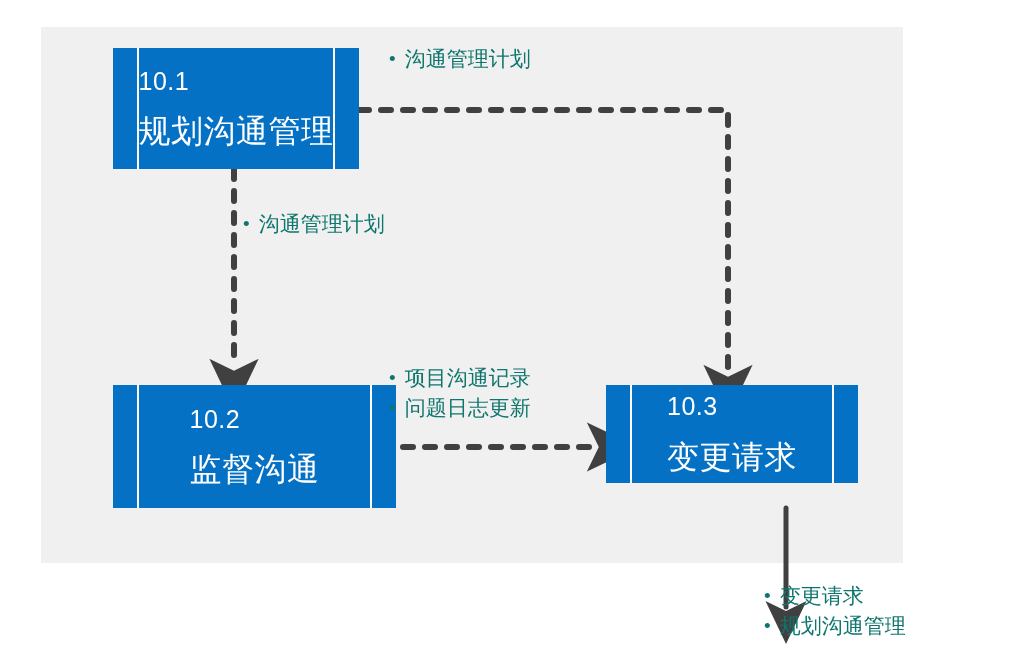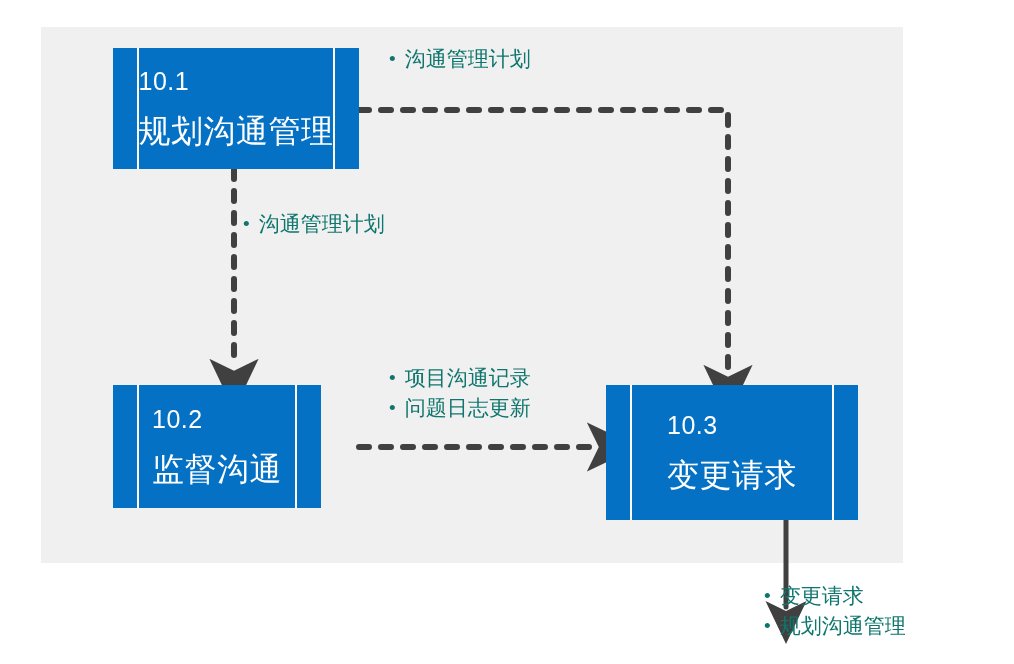--- a/index.html
+++ b/index.html
@@ -66,22 +66,22 @@
     letter-spacing: 0.5px;
   }
   .proc-label .name {
     display: block;
     font-size: 32px;
     letter-spacing: 0.5px;
     margin-top: 16px;
   }
 
   #box-101 { left: 113px; top: 48px;  width: 246px; height: 121px; }
-  #box-102 { left: 113px; top: 385px; width: 208px; height: 123px; }
-  #box-103 { left: 606px; top: 385px; width: 252px; height: 135px; }
+  #box-102 { left: 113px; top: 385px; width: 283px; height: 123px; }
+  #box-103 { left: 606px; top: 385px; width: 252px; height: 98px; }
 
   
   #connectors {
     position: absolute;
     left: 0;
     top: 0;
     width: 1014px;
     height: 664px;
     overflow: visible;
     pointer-events: none;

